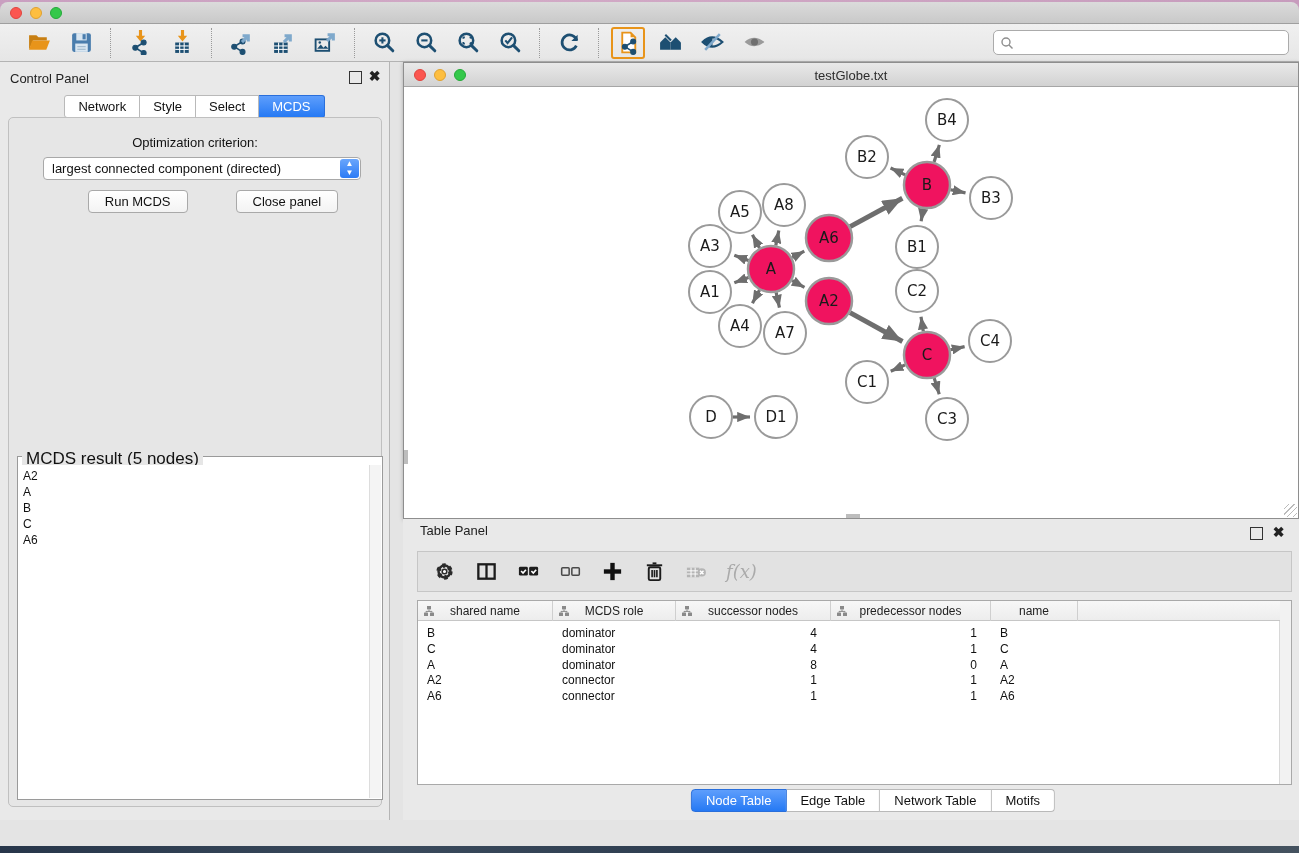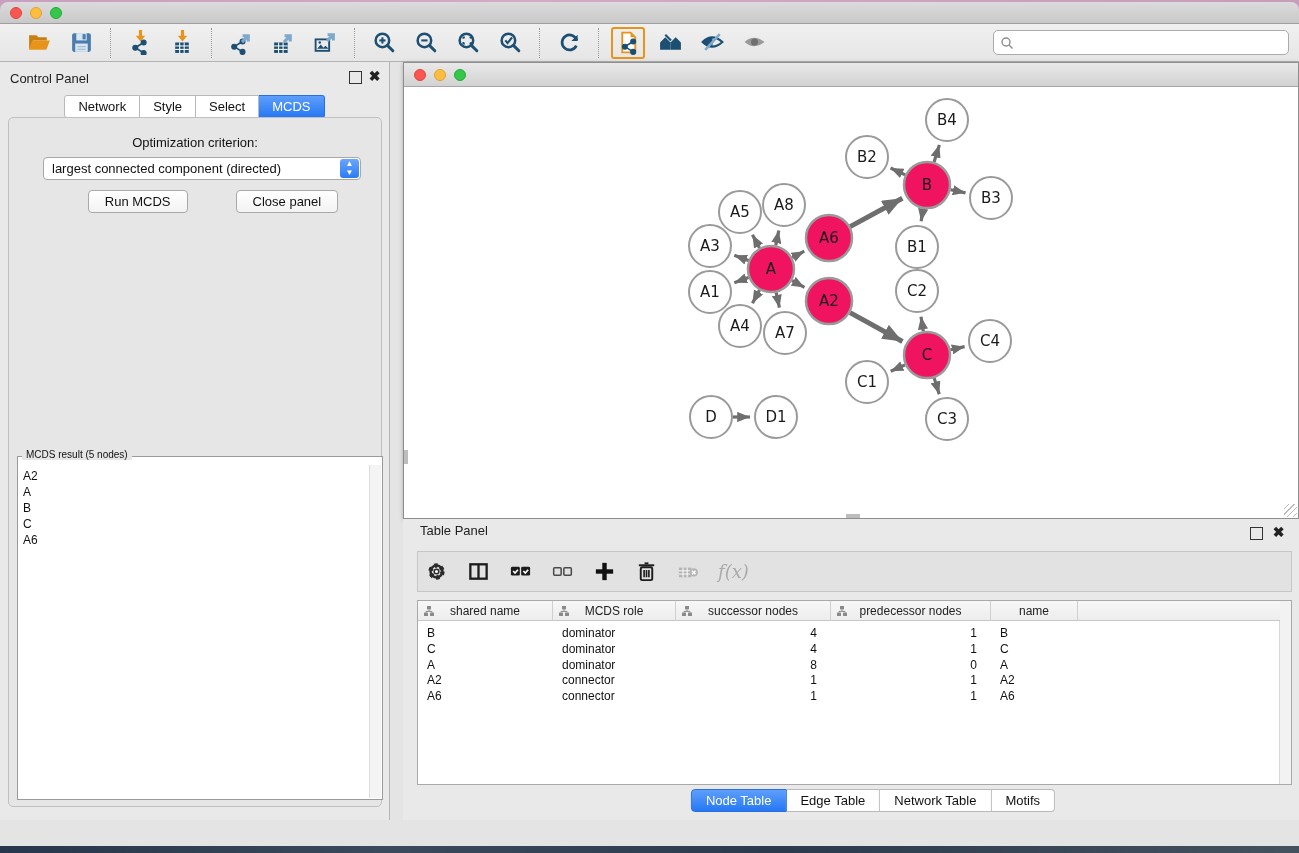--- a/index.html
+++ b/index.html
@@ -39,38 +39,38 @@
   .cp-tab:first-child { border-left-width:1px; border-radius:3px 0 0 3px; }
   .cp-tab:last-child { border-radius:0 3px 3px 0; }
   .cp-tab.active { background:linear-gradient(#5e9efc,#2579f4); color:#fff; border-color:#2a6fdb; }
   .cp-content { position:absolute; left:8px; top:55px; width:374px; height:690px; background:#e6e6e6; border:1px solid #c0c0c0; border-radius:5px; }
   .opt-label { position:absolute; left:0; right:0; top:17px; text-align:center; font-size:13px; color:#111; }
   .combo { position:absolute; left:34px; top:39px; width:318px; height:23px; background:#fff; border:1px solid #a8a8a8; border-radius:4px; font-size:13px; line-height:21px; padding-left:8px; color:#111; }
   .combo .stepper { position:absolute; right:1px; top:1px; width:19px; height:19px; border-radius:3px; background:linear-gradient(#6aa6fc,#2c7bf5); color:#fff; font-size:8px; line-height:9px; text-align:center; }
   .btn-row { position:absolute; left:0; top:72px; width:100%; display:flex; justify-content:center; gap:12px; }
   .push-btn { background:linear-gradient(#ffffff,#f3f3f3); border:1px solid #a9a9a9; border-radius:4px; padding:3px 16px; font-size:13px; color:#111;margin-left:36px; }
   .result-box { position:absolute; left:8px; top:338px; width:366px; height:344px; border:1px solid #9a9a9a; background:#fff; }
-  .result-legend { position:absolute; left:4px; top:-8px; background:#e6e6e6; padding:0 4px; font-size:10px; color:#111; }
+  .result-legend { position:absolute; left:4px; top:-8px; background:#e6e6e6; padding:0 4px; font-size:17px; color:#111; }
   .result-list { position:absolute; left:1px; top:8px; bottom:1px; right:13px; background:#fff; font-size:12px; padding:3px 0 0 4px; line-height:16px; color:#111; }
   .result-scroll { position:absolute; right:1px; top:8px; bottom:1px; width:12px; background:#f4f4f4; border-left:1px solid #ddd; }
 
   
   .net-window { position:absolute; left:403px; top:62px; width:896px; height:457px; border:1px solid #8e8e8e; background:#fff; box-shadow:0 1px 4px rgba(0,0,0,.25); }
   .net-titlebar { position:absolute; left:0; top:0; width:100%; height:24px; background:linear-gradient(#e9e9e9,#d2d2d2); border-bottom:1px solid #a6a6a6; }
   .net-titlebar .title { position:absolute; left:0; right:0; top:5px; text-align:center; font-size:13px; color:#2d2d2d; }
   .net-canvas { position:absolute; left:0; top:24px; width:894px; height:431px; background:#fff; }
   .vscroll-mark { position:absolute; left:0; top:363px; width:4px; height:14px; background:#bdbdbd; }
   .hscroll-mark { position:absolute; left:442px; bottom:0; width:14px; height:4px; background:#bdbdbd; }
   .resize-grip { position:absolute; right:1px; bottom:1px; width:13px; height:13px;
      background:repeating-linear-gradient(135deg, transparent 0 3px, #bbb 3px 4px); }
 
   
   .table-panel { position:absolute; left:403px; top:519px; width:896px; height:301px; background:#e9e9e9; }
   .tp-header { position:absolute; left:17px; top:4px; font-size:13px; color:#222; }
-  .tp-toolbar { position:absolute; left:14px; top:32px; width:875px; height:41px; background:#e2e2e2; border:1px solid #c6c6c6; display:flex; align-items:center; gap:18px; padding-left:6px; }
+  .tp-toolbar { position:absolute; left:14px; top:32px; width:875px; height:41px; background:#e2e2e2; border:1px solid #c6c6c6; display:flex; align-items:center; gap:18px; padding-left:14px; }
   .tp-icon { display:flex; align-items:center; justify-content:center; min-width:24px; height:28px; }
   .fx { font-family:"DejaVu Serif", serif; font-style:italic; font-size:18px; color:#aaa; }
   .tp-table { position:absolute; left:14px; top:81px; width:875px; height:185px; background:#fff; border:1px solid #a9a9a9; overflow:hidden; }
   .th-row { position:absolute; left:0; top:0; height:20px; background:linear-gradient(#f7f7f7,#ededed); border-bottom:1px solid #c6c6c6; }
   .th-cell { position:absolute; top:0; height:20px; font-size:12px; color:#222; text-align:center; line-height:20px; border-right:1px solid #cfcfcf; }
   .th-cell .tree-ic { position:absolute; left:5px; top:4px; }
   .td-cell { position:absolute; height:16px; font-size:12px; line-height:16px; color:#111; white-space:nowrap; }
   .t-scroll { position:absolute; right:0; top:0; bottom:0; width:12px; background:#f2f2f2; border-left:1px solid #d8d8d8; }
   .tp-tabs { position:absolute; left:calc(50% + 22px); transform:translateX(-50%); top:270px; display:flex; }
   .tp-tab { padding:3px 14px; background:#fff; border:1px solid #b9b9b9; border-left-width:0; font-size:13px; color:#111; }
@@ -292,20 +292,21 @@
       <div class="result-scroll"></div>
     </div>
   </div>
 </div>
 
 <div class="net-window">
   <div class="net-titlebar">
     <span class="tl red" style="top:6px;"></span>
     <span class="tl yellow" style="top:6px;"></span>
     <span class="tl green" style="top:6px;"></span>
+    <div class="title">testGlobe.txt</div>
   </div>
   <div class="net-canvas">
     <svg id="graph-svg" width="894" height="431" viewBox="0 0 894 431">
         <defs>
           <marker id="arr" viewBox="0 0 4 3.2" refX="4" refY="1.6" markerWidth="4" markerHeight="3.2" orient="auto">
             <path d="M0 0L4 1.6L0 3.2z" fill="#6e6e6e"></path>
           </marker>
         </defs>
         <line x1="355.5334732741604" y1="160.91638634281102" x2="348.42207061965956" y2="147.84058146195474" stroke="#6e6e6e" stroke-width="3.2" marker-end="url(#arr)"></line>
         <line x1="371.7774381829625" y1="158.48030433003072" x2="374.8244419684573" y2="143.47967030913338" stroke="#6e6e6e" stroke-width="3.2" marker-end="url(#arr)"></line>

